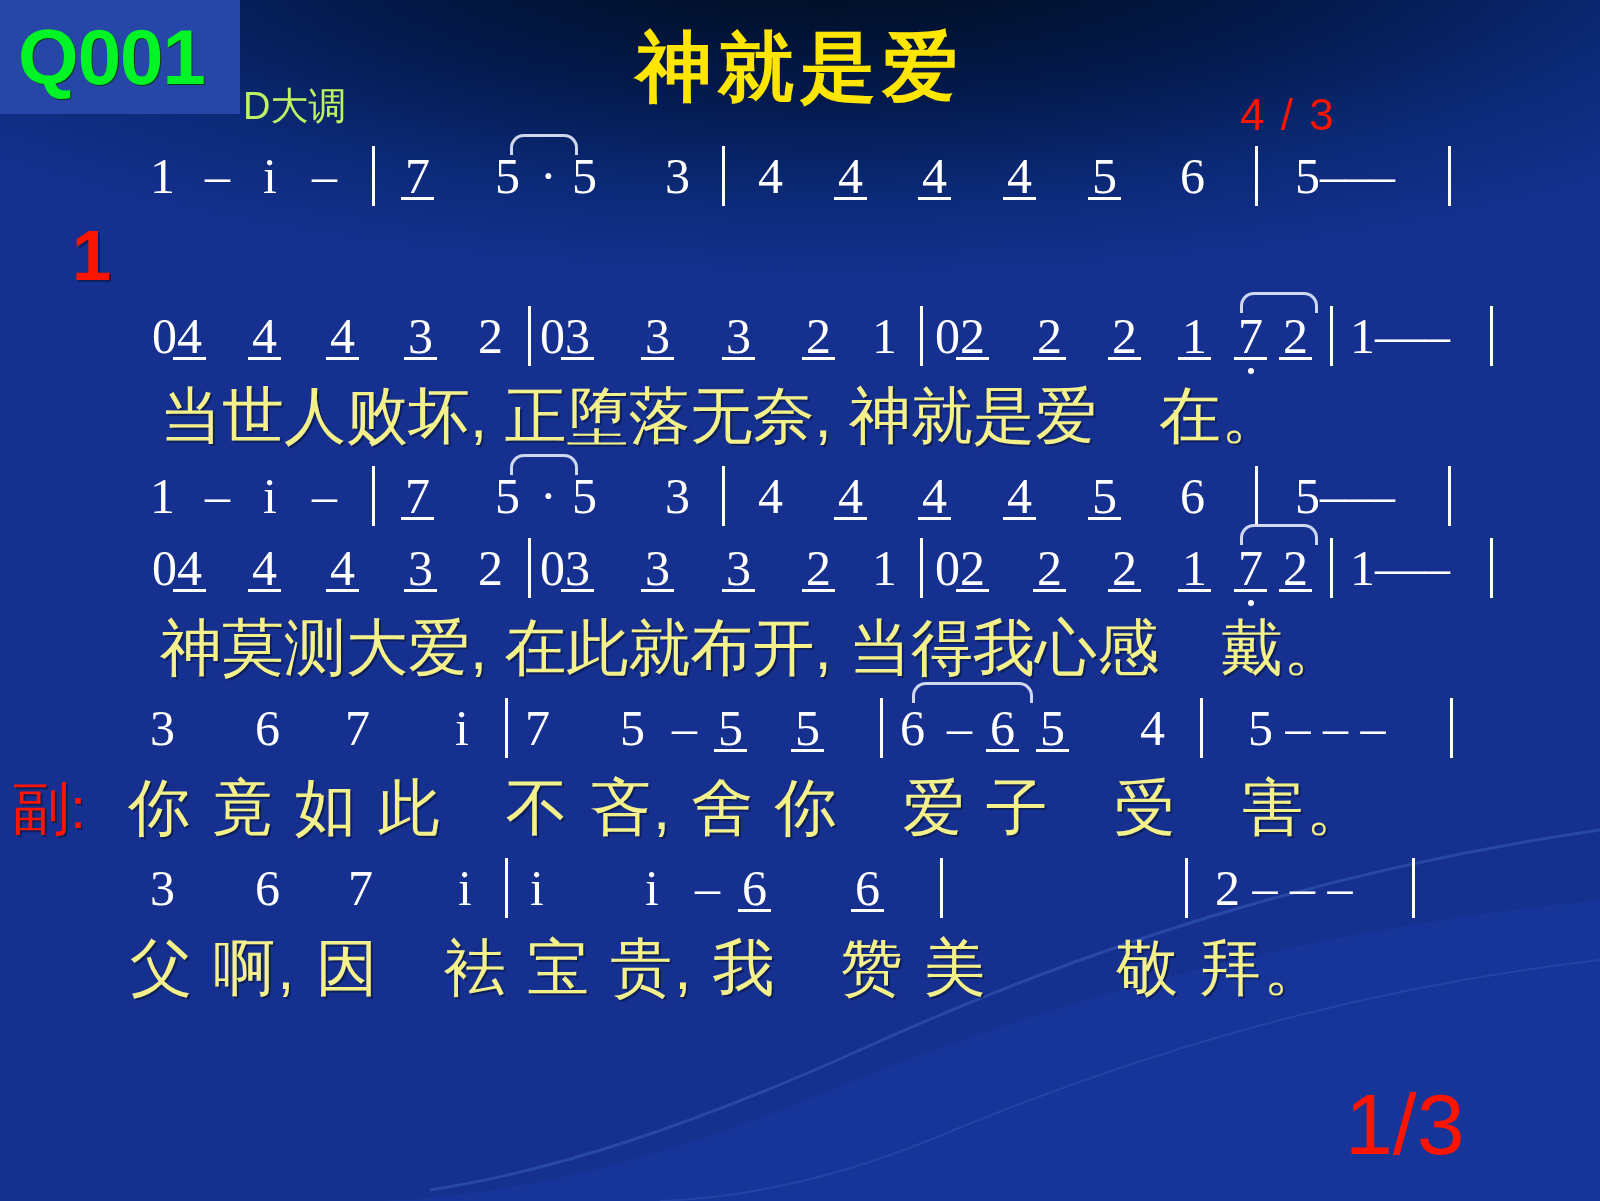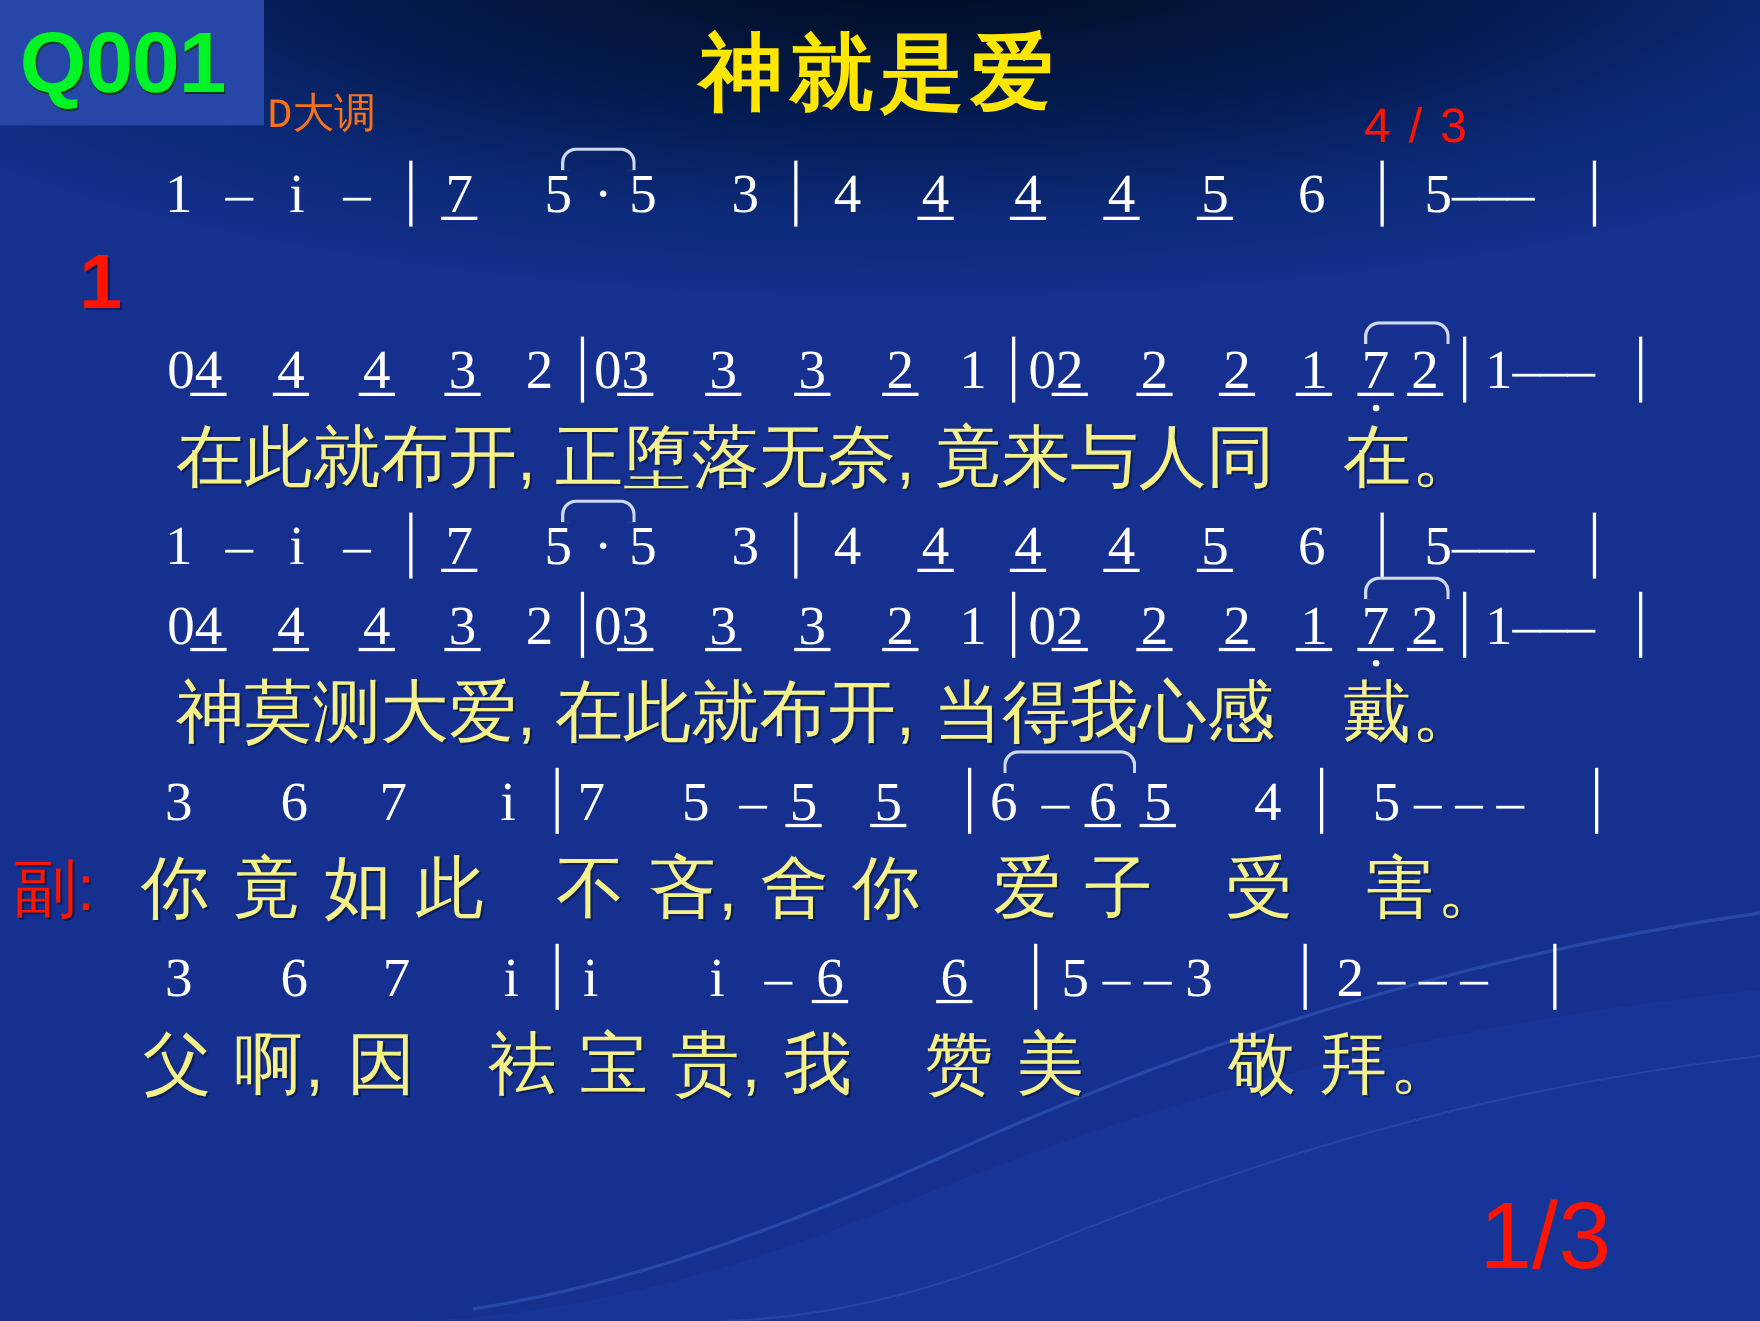--- a/index.html
+++ b/index.html
@@ -31,23 +31,23 @@
   #song-code-text{
     position:absolute;left:18px;top:10px;
     font-family:"Liberation Sans", sans-serif;
     font-weight:bold;font-size:78px;line-height:95px;
     color:#00f426;
     letter-spacing:-1px;
     text-shadow:1px 1px 0 #0c3a16;
   }
   #key-signature{
     position:absolute;left:243px;top:86px;
-    font-family:Liberation Mono, monospace;
+    font-family:Liberation Sans, sans-serif;
     font-size:38px;line-height:40px;
-    color:#f97316;font-weight:500;
+    color:#bef264;font-weight:500;
   }
   #song-title{
     position:absolute;left:0;top:24px;width:1600px;
     text-align:center;
     font-family:"Liberation Sans", sans-serif;
     font-weight:bold;
     font-size:76px;line-height:86px;
     color:#ffe600;
     letter-spacing:6px;
   }
@@ -188,21 +188,21 @@
     <span class="cell" style="left:1182px"><span class="note b1">1</span></span>
     <span class="cell" style="left:1238px"><span class="note b1 lowdot">7</span></span>
     <span class="cell" style="left:1283px"><span class="note b1">2</span></span>
     <span class="slur" style="left:1240px;top:-8px;width:72px"></span>
     <span class="bar" style="left:1330px"></span>
     <span class="cell" style="left:1350px">1–––</span>
     <span class="bar" style="left:1490px"></span>
   </div>
 
   <div class="lyric">
-    <span class="cell" style="left:160px;letter-spacing:0px">在此就布开, 正堕落无奈, 竟来与人同　在。</span>
+    <span class="cell" style="left:160px;letter-spacing:0px">当世人败坏, 正堕落无奈, 神就是爱　在。</span>
   </div>
 
   <div class="stave">
     <span class="cell" style="left:150px">1</span>
     <span class="cell" style="left:205px">–</span>
     <span class="cell" style="left:263px">i</span>
     <span class="cell" style="left:312px">–</span>
     <span class="bar" style="left:372px"></span>
     <span class="cell" style="left:405px"><span class="note b1">7</span></span>
     <span class="cell" style="left:495px">5</span>
@@ -285,21 +285,20 @@
     <span class="cell" style="left:255px">6</span>
     <span class="cell" style="left:348px">7</span>
     <span class="cell" style="left:458px">i</span>
     <span class="bar" style="left:505px"></span>
     <span class="cell" style="left:530px">i</span>
     <span class="cell" style="left:645px">i</span>
     <span class="cell" style="left:695px">–</span>
     <span class="cell" style="left:742px"><span class="note b1">6</span></span>
     <span class="cell" style="left:855px"><span class="note b1">6</span></span>
     <span class="bar" style="left:940px"></span>
-    <span class="cell" style="left:965px">5 – – 3</span>
     <span class="bar" style="left:1185px"></span>
     <span class="cell" style="left:1215px">2 – – –</span>
     <span class="bar" style="left:1412px"></span>
   </div>
 
   <div class="lyric">
     <span class="cell" style="left:130px;letter-spacing:2px">父 啊, 因　袪 宝 贵, 我　赞 美　　敬 拜。</span>
   </div>
 
 </div>

